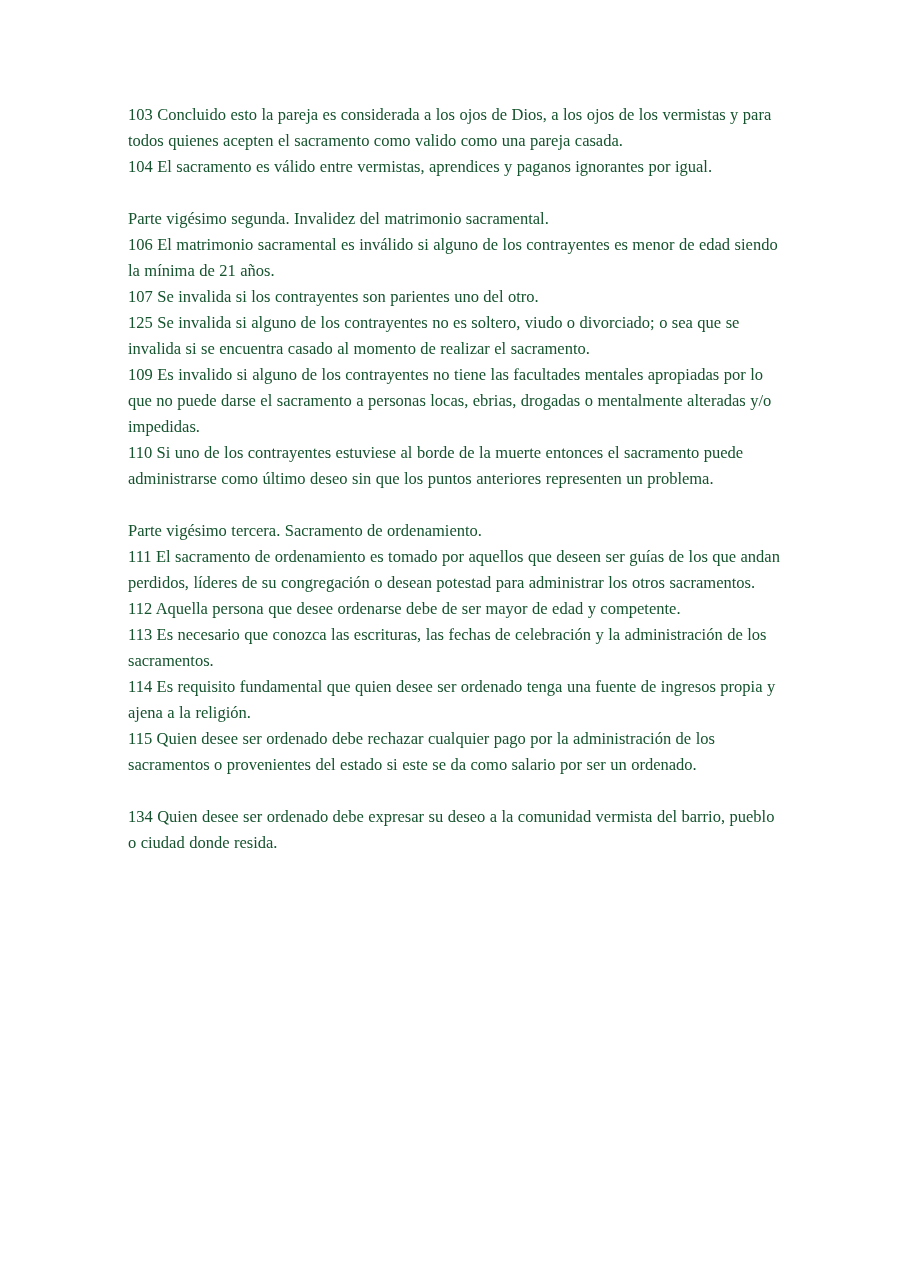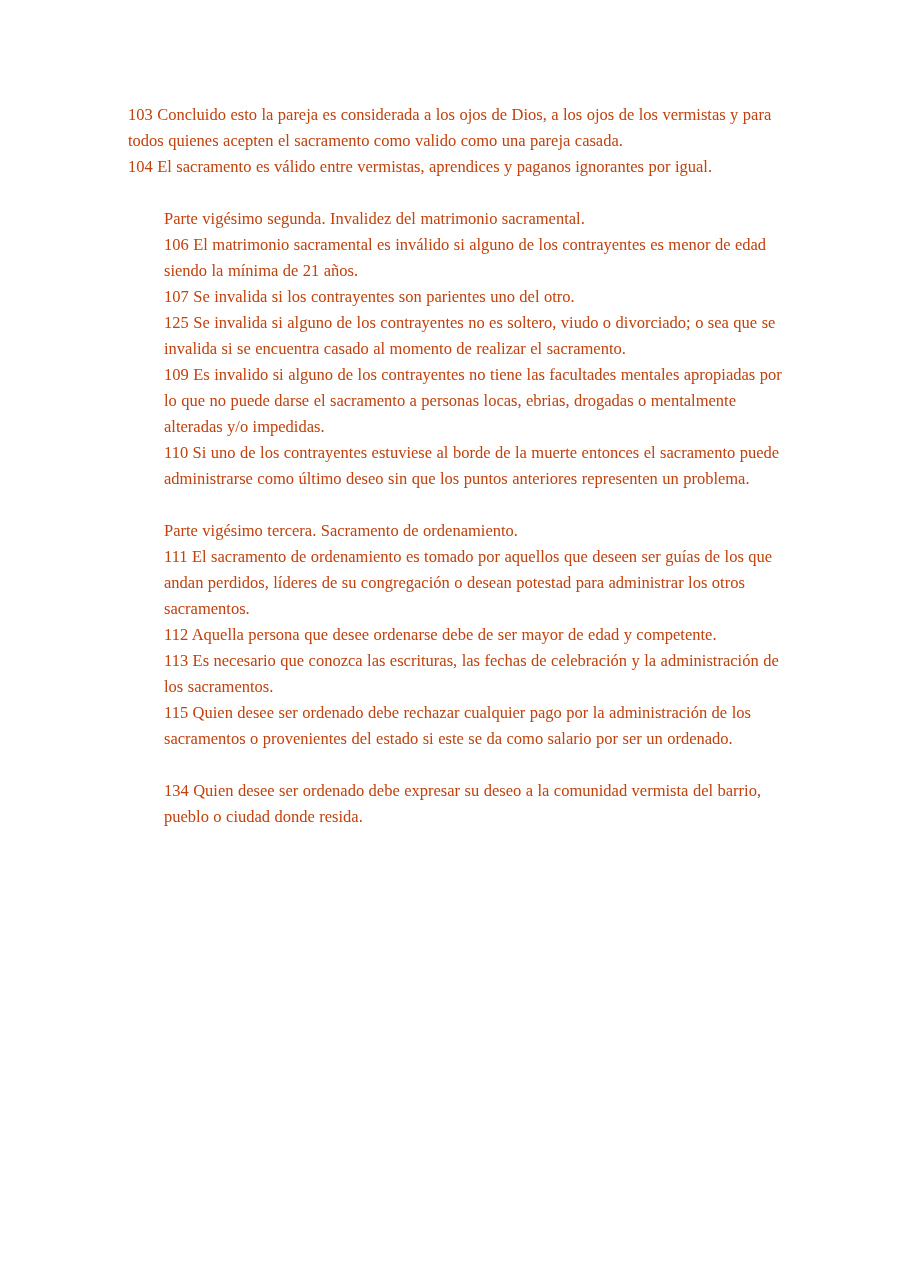--- a/index.html
+++ b/index.html
@@ -11,29 +11,28 @@
   .page {
     position: relative;
     width: 906px;
     height: 1280px;
     box-sizing: border-box;
     background: #ffffff;
     padding: 102px 124px 0 128px;
     font-family: "Liberation Serif", "DejaVu Serif", serif;
     font-size: 16.5px;
     line-height: 26px;
-    color: #c2410c;
+    color: #14532d;
     overflow: hidden;
   }
   .doc-section {
     margin: 0;
   }
   .doc-section + .doc-section {
     margin-top: 26px; 
-    margin-left: 36px;
   }
   .doc-section p {
     margin: 0;
     text-align: left;
     word-spacing: 0.02em;
   }
   .section-heading {
     font-weight: normal; 
   }
 </style>
@@ -54,20 +53,21 @@
     <p>125 Se invalida si alguno de los contrayentes no es soltero, viudo o divorciado; o sea que se invalida si se encuentra casado al momento de realizar el sacramento.</p>
     <p>109 Es invalido si alguno de los contrayentes no tiene las facultades mentales apropiadas por lo que no puede darse el sacramento a personas locas, ebrias, drogadas o mentalmente alteradas y/o impedidas.</p>
     <p>110 Si uno de los contrayentes estuviese al borde de la muerte entonces el sacramento puede administrarse como último deseo sin que los puntos anteriores representen un problema.</p>
   </section>
 
   <section class="doc-section">
     <p class="section-heading">Parte vigésimo tercera. Sacramento de ordenamiento.</p>
     <p>111 El sacramento de ordenamiento es tomado por aquellos que deseen ser guías de los que andan perdidos, líderes de su congregación o desean potestad para administrar los otros sacramentos.</p>
     <p>112 Aquella persona que desee ordenarse debe de ser mayor de edad y competente.</p>
     <p>113 Es necesario que conozca las escrituras, las fechas de celebración y la administración de los sacramentos.</p>
+    <p>114 Es requisito fundamental que quien desee ser ordenado tenga una fuente de ingresos propia y ajena a la religión.</p>
     <p>115 Quien desee ser ordenado debe rechazar cualquier pago por la administración de los sacramentos o provenientes del estado si este se da como salario por ser un ordenado.</p>
   </section>
 
   <section class="doc-section">
     <p>134 Quien desee ser ordenado debe expresar su deseo a la comunidad vermista del barrio, pueblo o ciudad donde resida.</p>
   </section>
 
 </div>
 
 </body></html>

